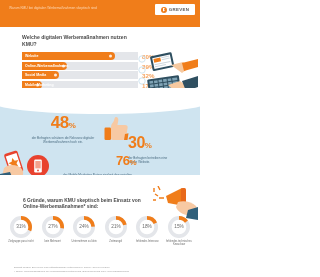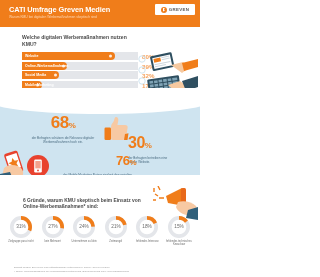--- a/index.html
+++ b/index.html
@@ -165,21 +165,20 @@
     background: #ffffff;
   }
   .foot-line { font-size: 2.5px; color: #9a9a9a; line-height: 3.4px; }
 </style>
 </head>
 <body>
 
 <div class="page">
 
   <div class="header">
-    <div class="header-title">CATI Umfrage Greven Medien</div>
     <div class="header-sub">Warum KMU bei digitalen Werbemaßnahmen skeptisch sind</div>
     <div class="logo-box">
       <span class="logo-mark"></span>
       <span class="logo-text">GREVEN</span>
     </div>
   </div>
 
   <div class="sec-bars">
     <div class="q-title">Welche digitalen Werbemaßnahmen nutzen KMU?</div>
 
@@ -258,21 +257,21 @@
         </g>
       </g>
       <path d="M30 34 L42 30 L50 36 L40 43 Z" fill="#f6c9a0"></path>
       <path d="M44 30 L60 25 L60 36 L48 40 Z" fill="#2f4f60"></path>
     </svg>
   </div>
 
   <div class="sec-stats">
 
     <div class="stat-68">
-      <div class="big-num"><span>68</span><span class="pct">%</span></div>
+      <div class="big-num"><span>48</span><span class="pct">%</span></div>
       <div class="stat-cap">der Befragten schätzen die Relevanz digitaler Werbemaßnahmen hoch ein.</div>
     </div>
 
     <svg class="thumb" viewBox="0 0 30 26">
       <path d="M8 11 C8 8 10 7 11 4.5 C11.8 2.5 11.5 1 13 1 C15 1 15.6 3 15.2 5.2 L14.4 9 L22 9 C24 9 25 10.2 24.6 12 L23 21 C22.7 23 21.5 24 19.6 24 L10 24 C8.6 24 8 23.2 8 22 Z" fill="#f7c9a3"></path>
       <rect x="1.5" y="11.5" width="6.5" height="12.5" rx="1.2" fill="#f07d1a"></rect>
       <path d="M22 18 L25.5 17.3 L24.5 24 L21 24 Z" fill="#f07d1a"></path>
     </svg>
 
     <div class="stat-80">

